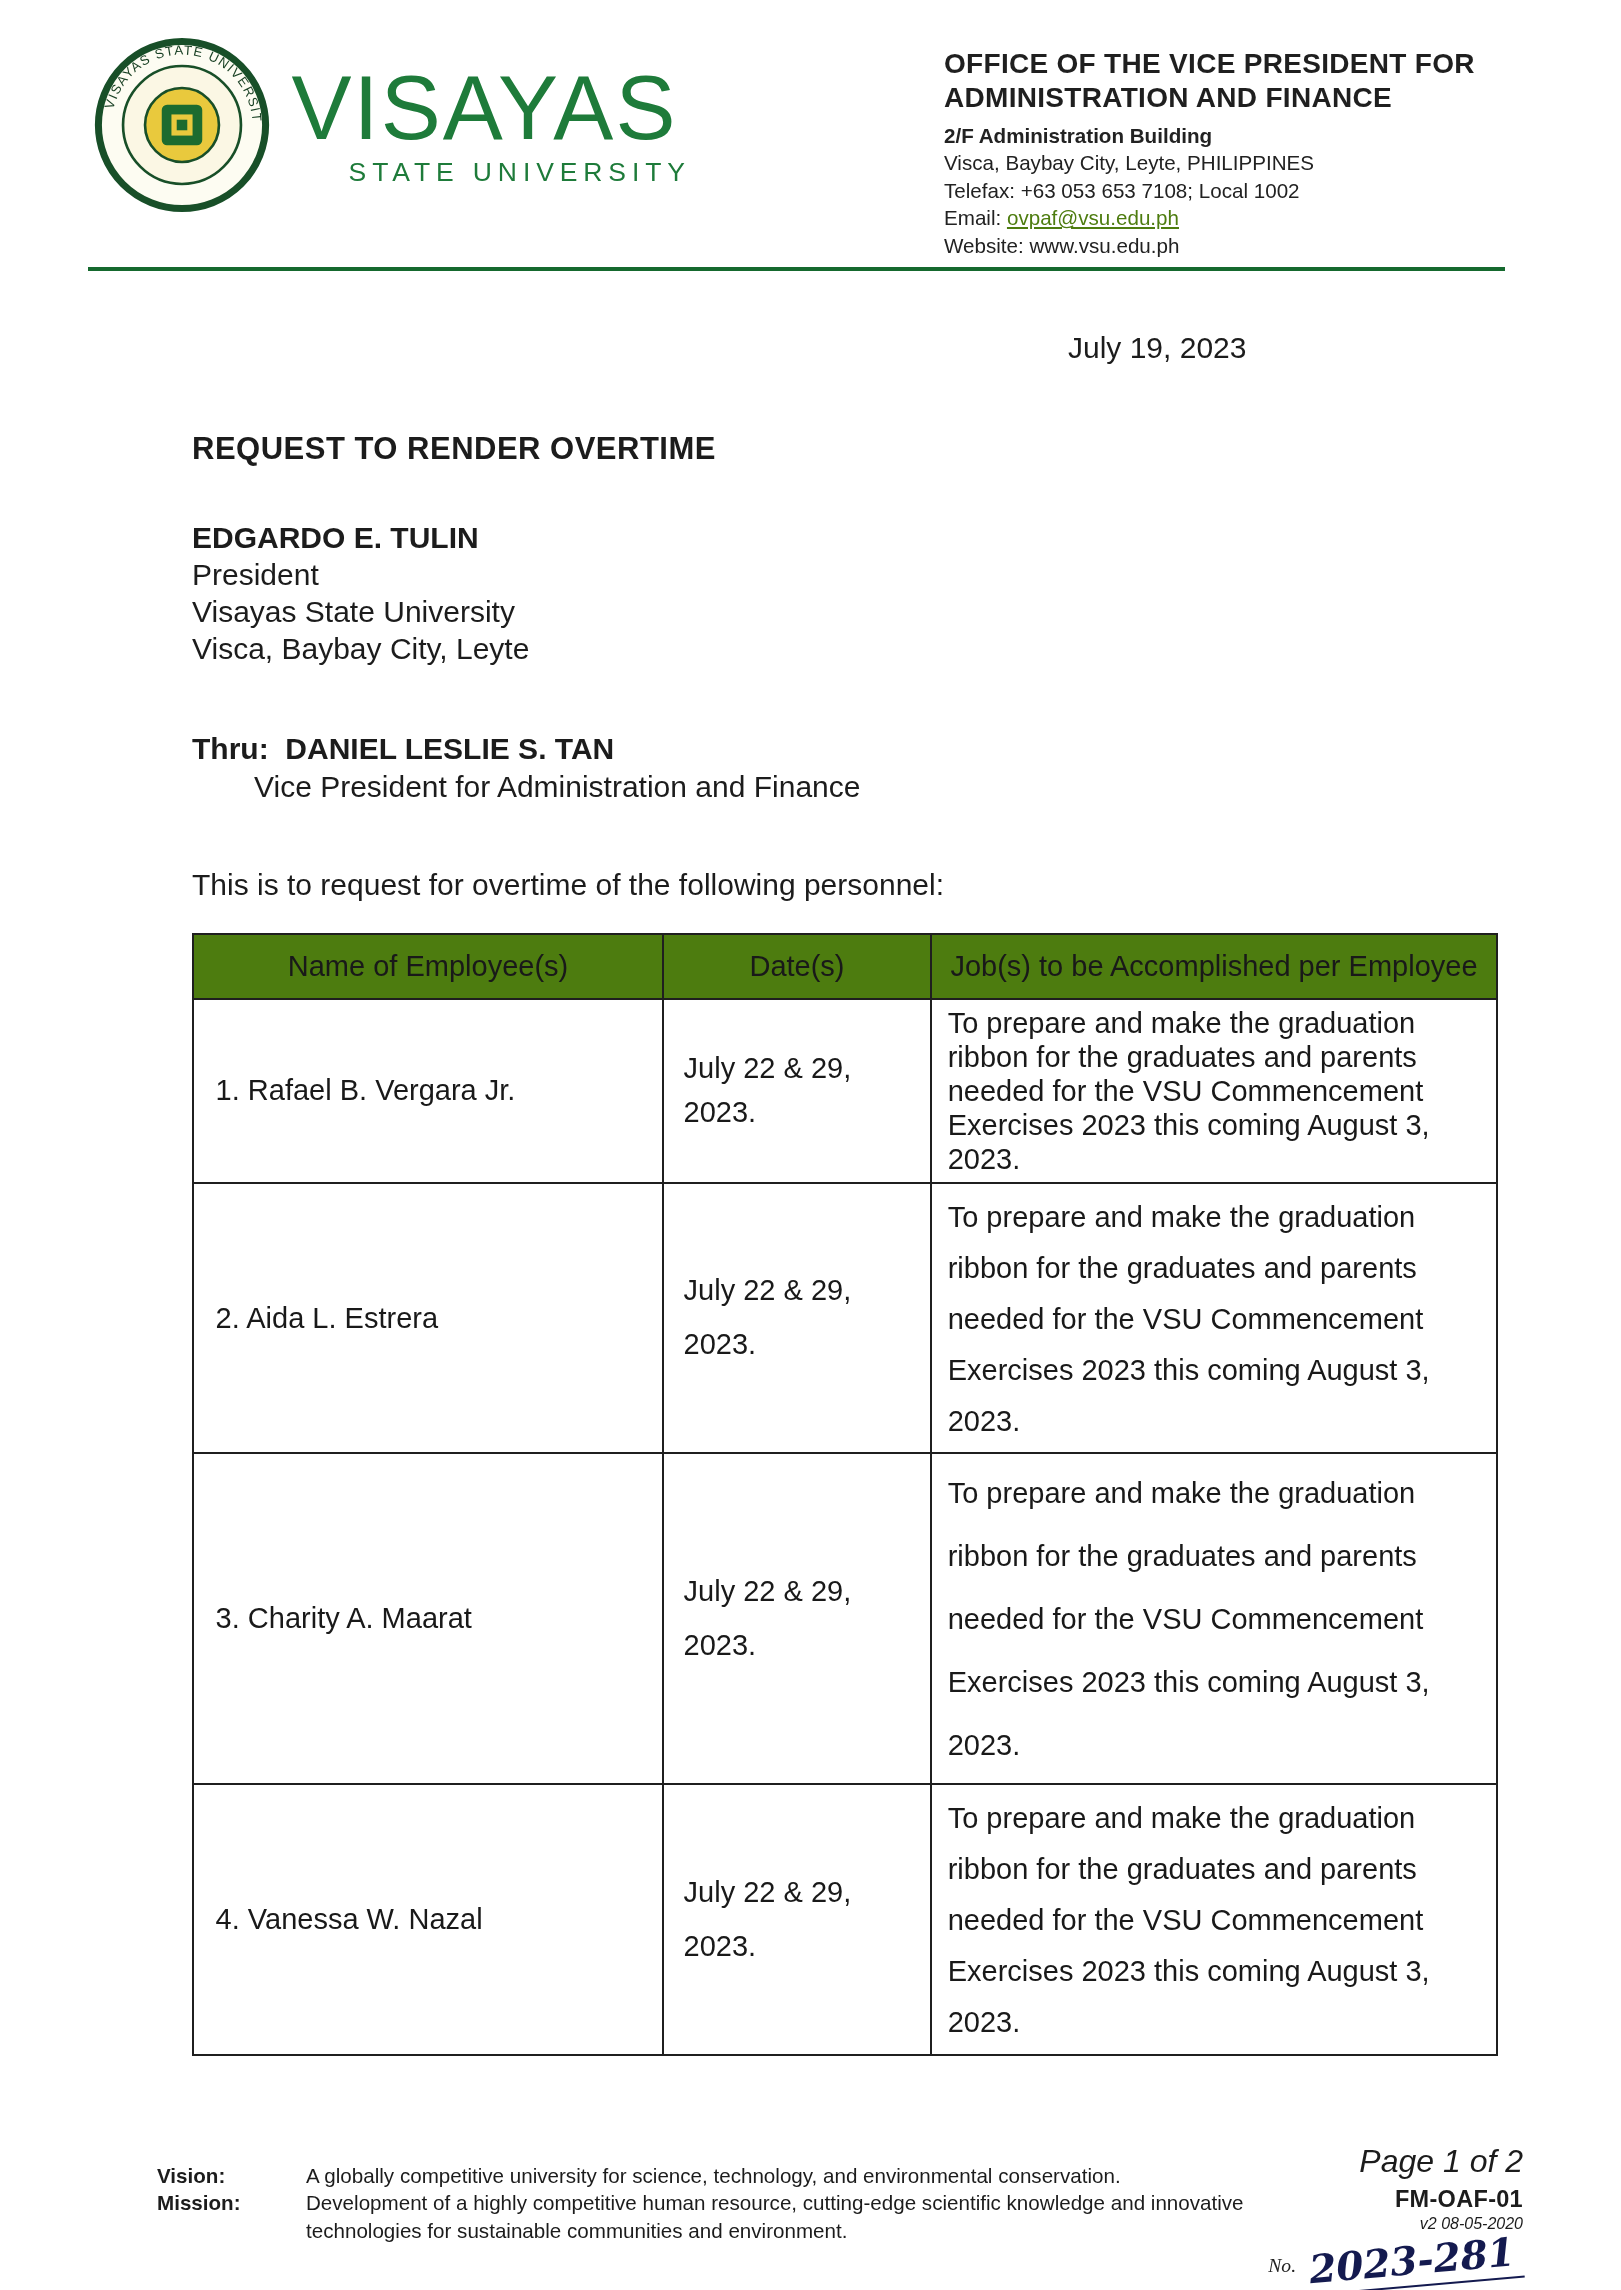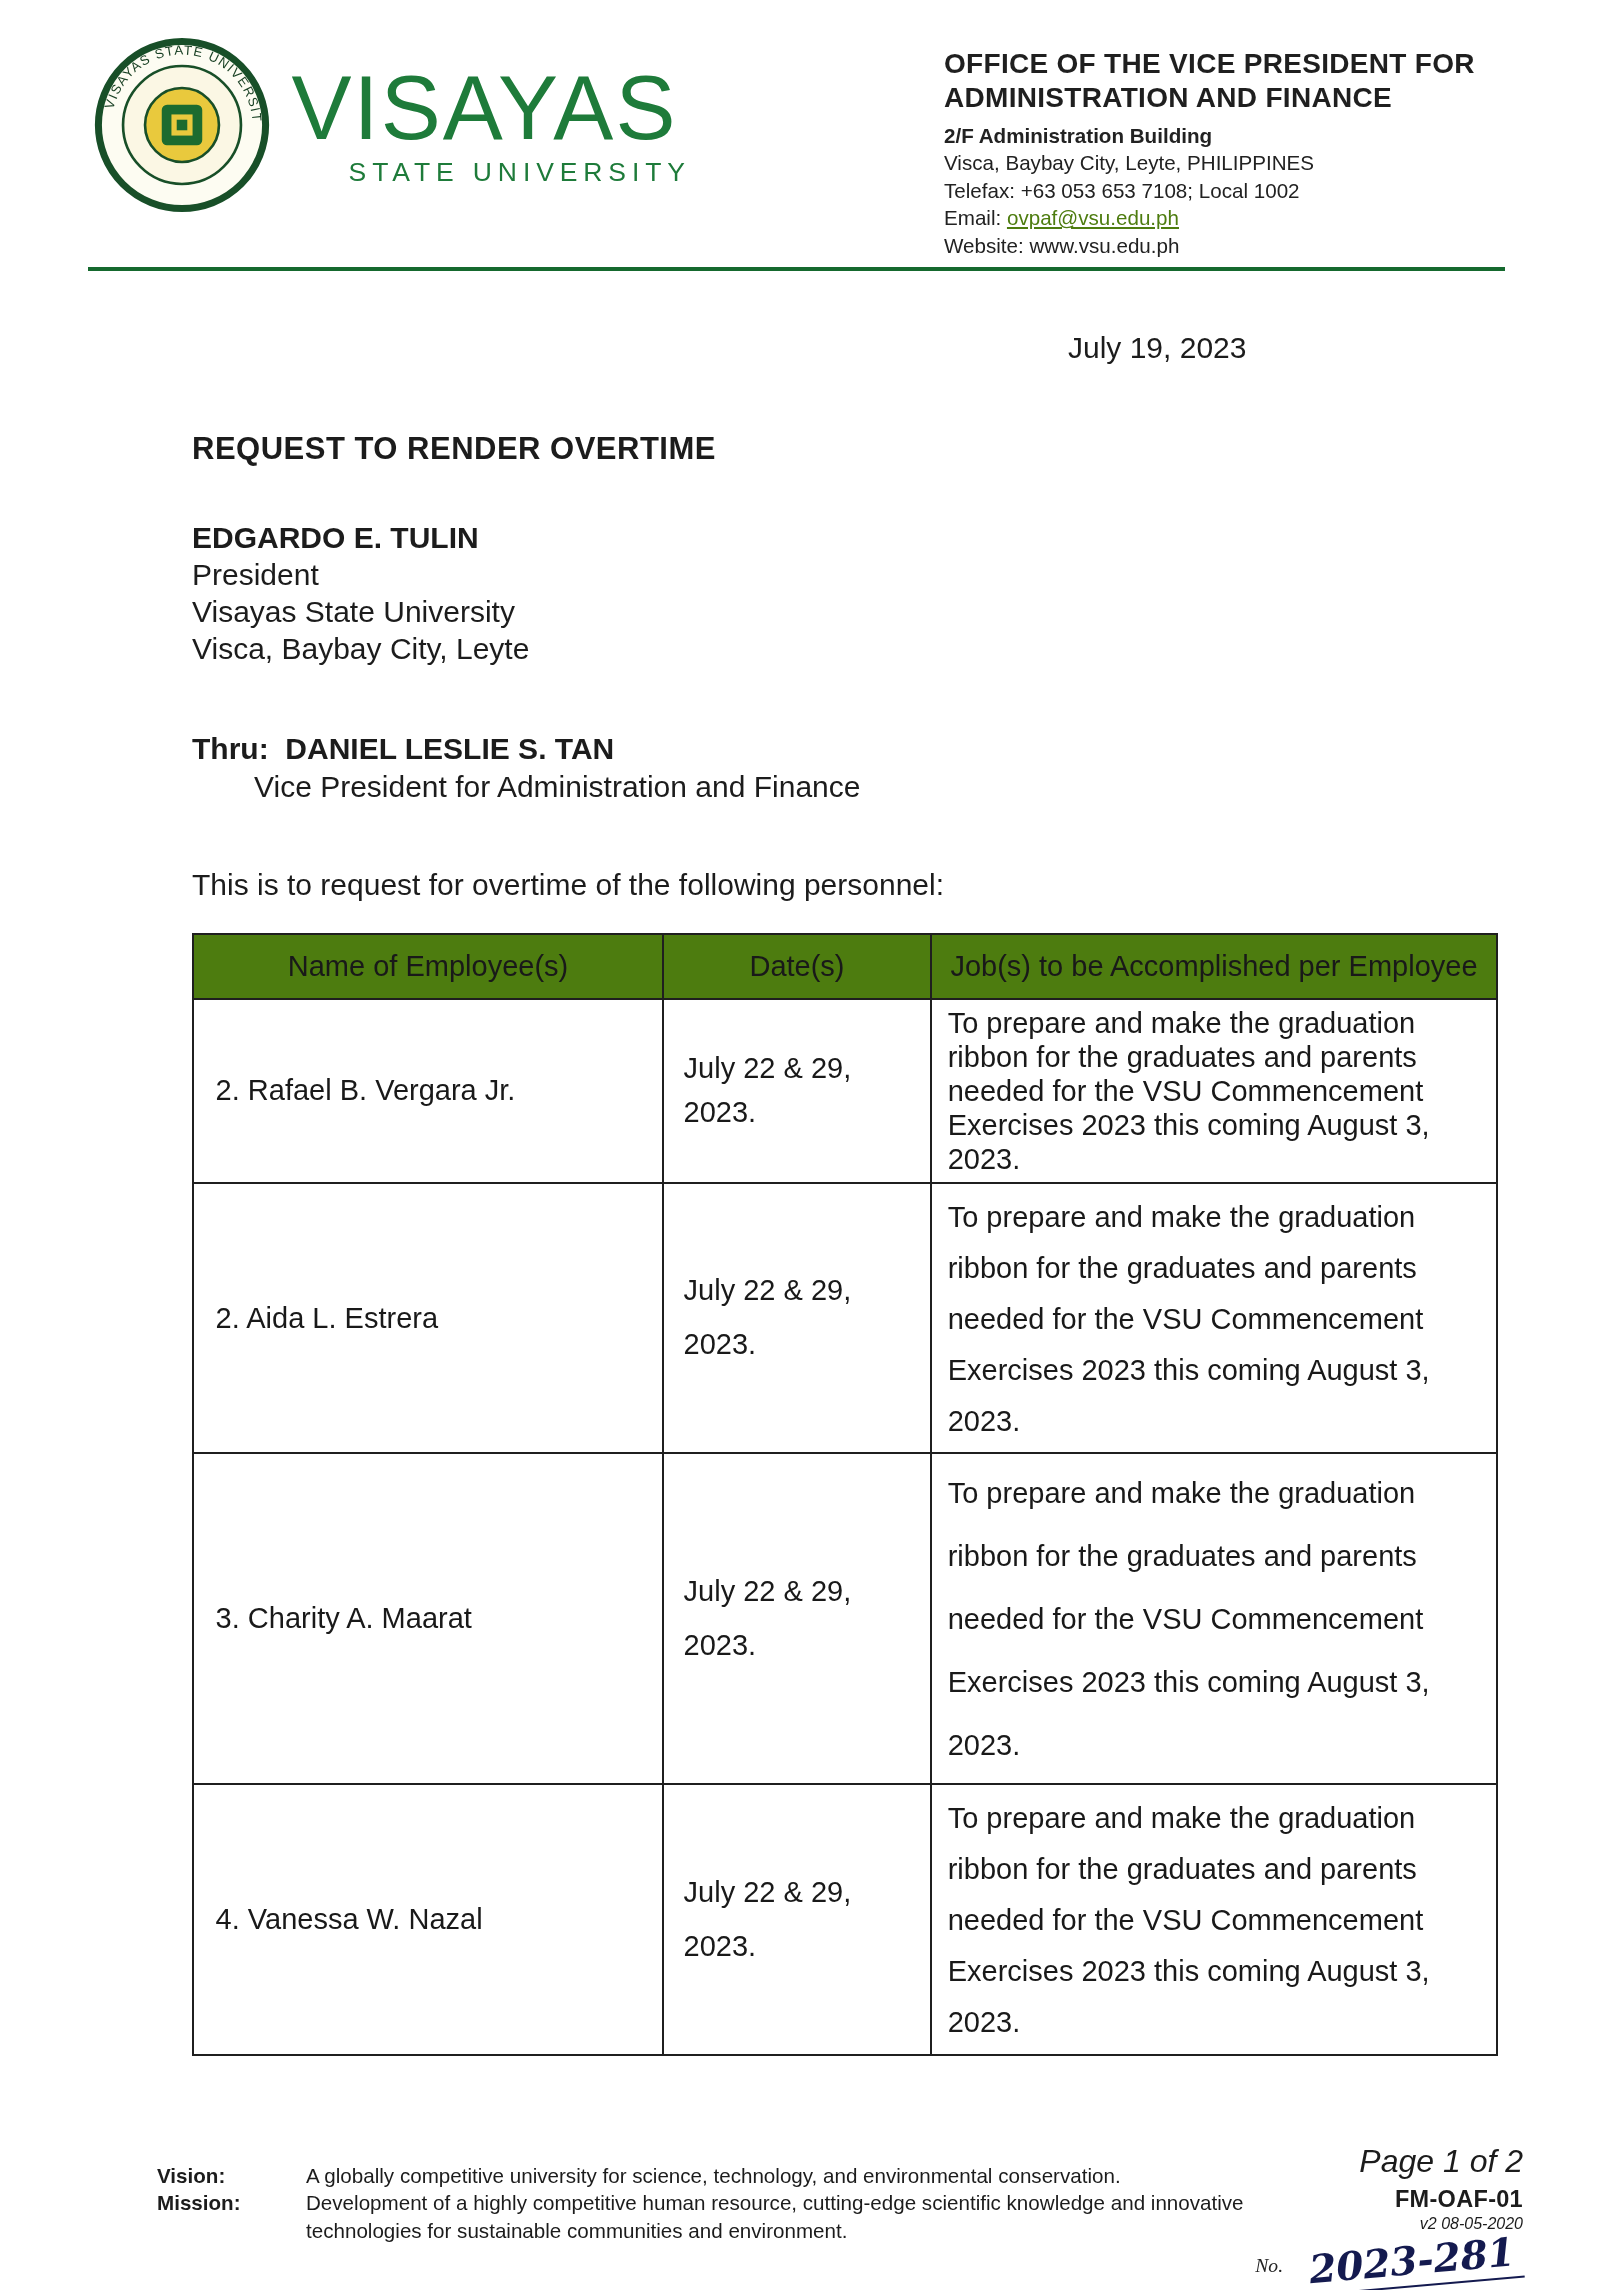--- a/index.html
+++ b/index.html
@@ -51,21 +51,21 @@
   tr.r2 td.date-cell,tr.r3 td.date-cell,tr.r4 td.date-cell{line-height:1.85;}
 
   
   .footer-left{position:absolute;left:157px;top:2162px;font-size:20.6px;line-height:27.4px;
                display:grid;grid-template-columns:149px 961px;}
   .f-label{font-weight:bold;}
   .footer-right{position:absolute;right:98px;top:2143px;text-align:right;}
   .page-no{font-style:italic;font-size:32px;}
   .form-code{font-weight:bold;font-size:23.5px;margin-top:5.9px;letter-spacing:0.3px;}
   .form-ver{font-style:italic;font-size:16px;margin-top:2px;}
-  .form-no{margin-top:3.9px;display:flex;align-items:flex-end;justify-content:flex-end;gap:24px;}
+  .form-no{margin-top:3.9px;display:flex;align-items:flex-end;justify-content:flex-end;gap:11px;}
   .no-label{font-style:italic;font-size:19.6px;font-family:"Liberation Serif",serif;padding-bottom:9.8px;color:#222;}
   .no-value{font-family:"DejaVu Serif",serif;font-style:italic;font-weight:bold;font-size:39px;
             color:#141a4f;transform:rotate(-5deg);border-bottom:2.9px solid #141a4f;
             padding:0 7.8px 2px 2px;}
 </style>
 </head>
 <body>
 
 <div class="page">
 
@@ -137,21 +137,21 @@
     </colgroup>
     <thead>
       <tr>
         <th>Name of Employee(s)</th>
         <th>Date(s)</th>
         <th>Job(s) to be Accomplished per Employee</th>
       </tr>
     </thead>
     <tbody>
       <tr class="r1">
-        <td class="name-cell">2.  Rafael B. Vergara Jr.</td>
+        <td class="name-cell">1.  Rafael B. Vergara Jr.</td>
         <td class="date-cell">July 22 &amp; 29, 2023.</td>
         <td class="job-cell">To prepare and make the graduation ribbon for the graduates and parents needed for the VSU Commencement Exercises 2023 this coming August 3, 2023.</td>
       </tr>
       <tr class="r2">
         <td class="name-cell">2.  Aida L. Estrera</td>
         <td class="date-cell">July 22 &amp; 29, 2023.</td>
         <td class="job-cell">To prepare and make the graduation ribbon for the graduates and parents needed for the VSU Commencement Exercises 2023 this coming August 3, 2023.</td>
       </tr>
       <tr class="r3">
         <td class="name-cell">3.  Charity A. Maarat</td>

